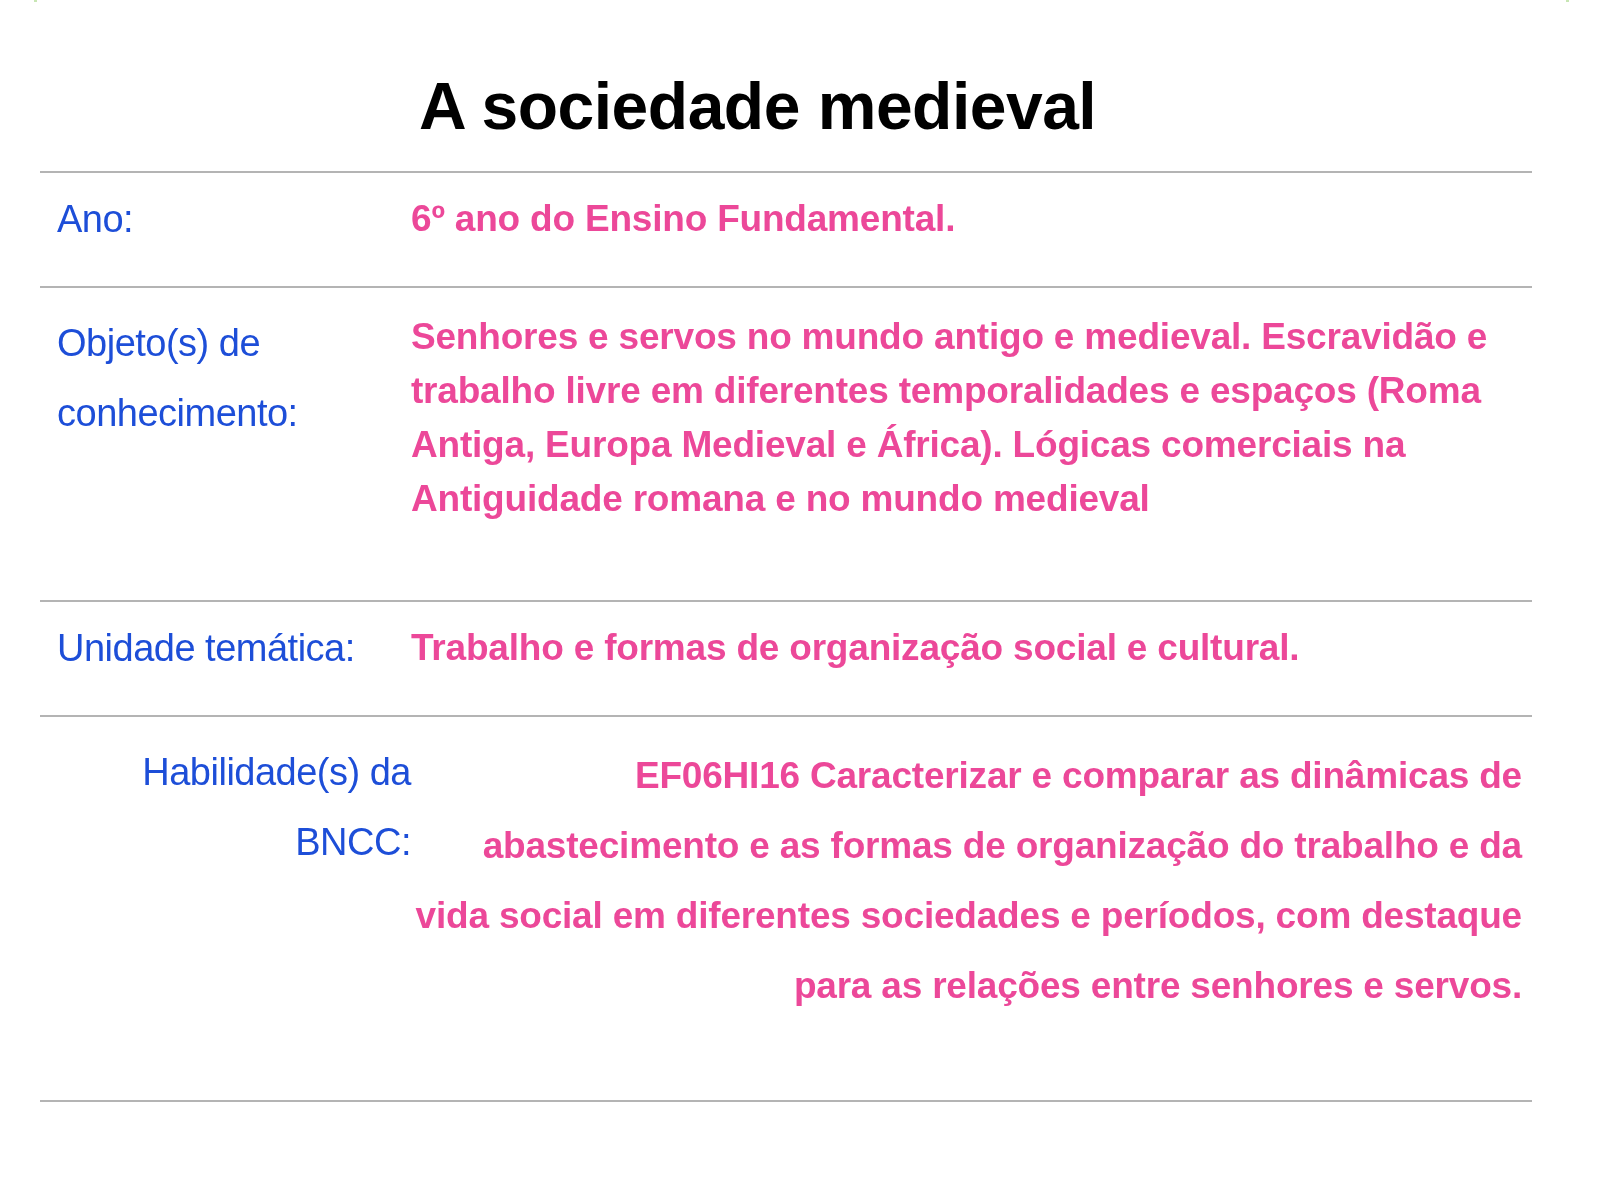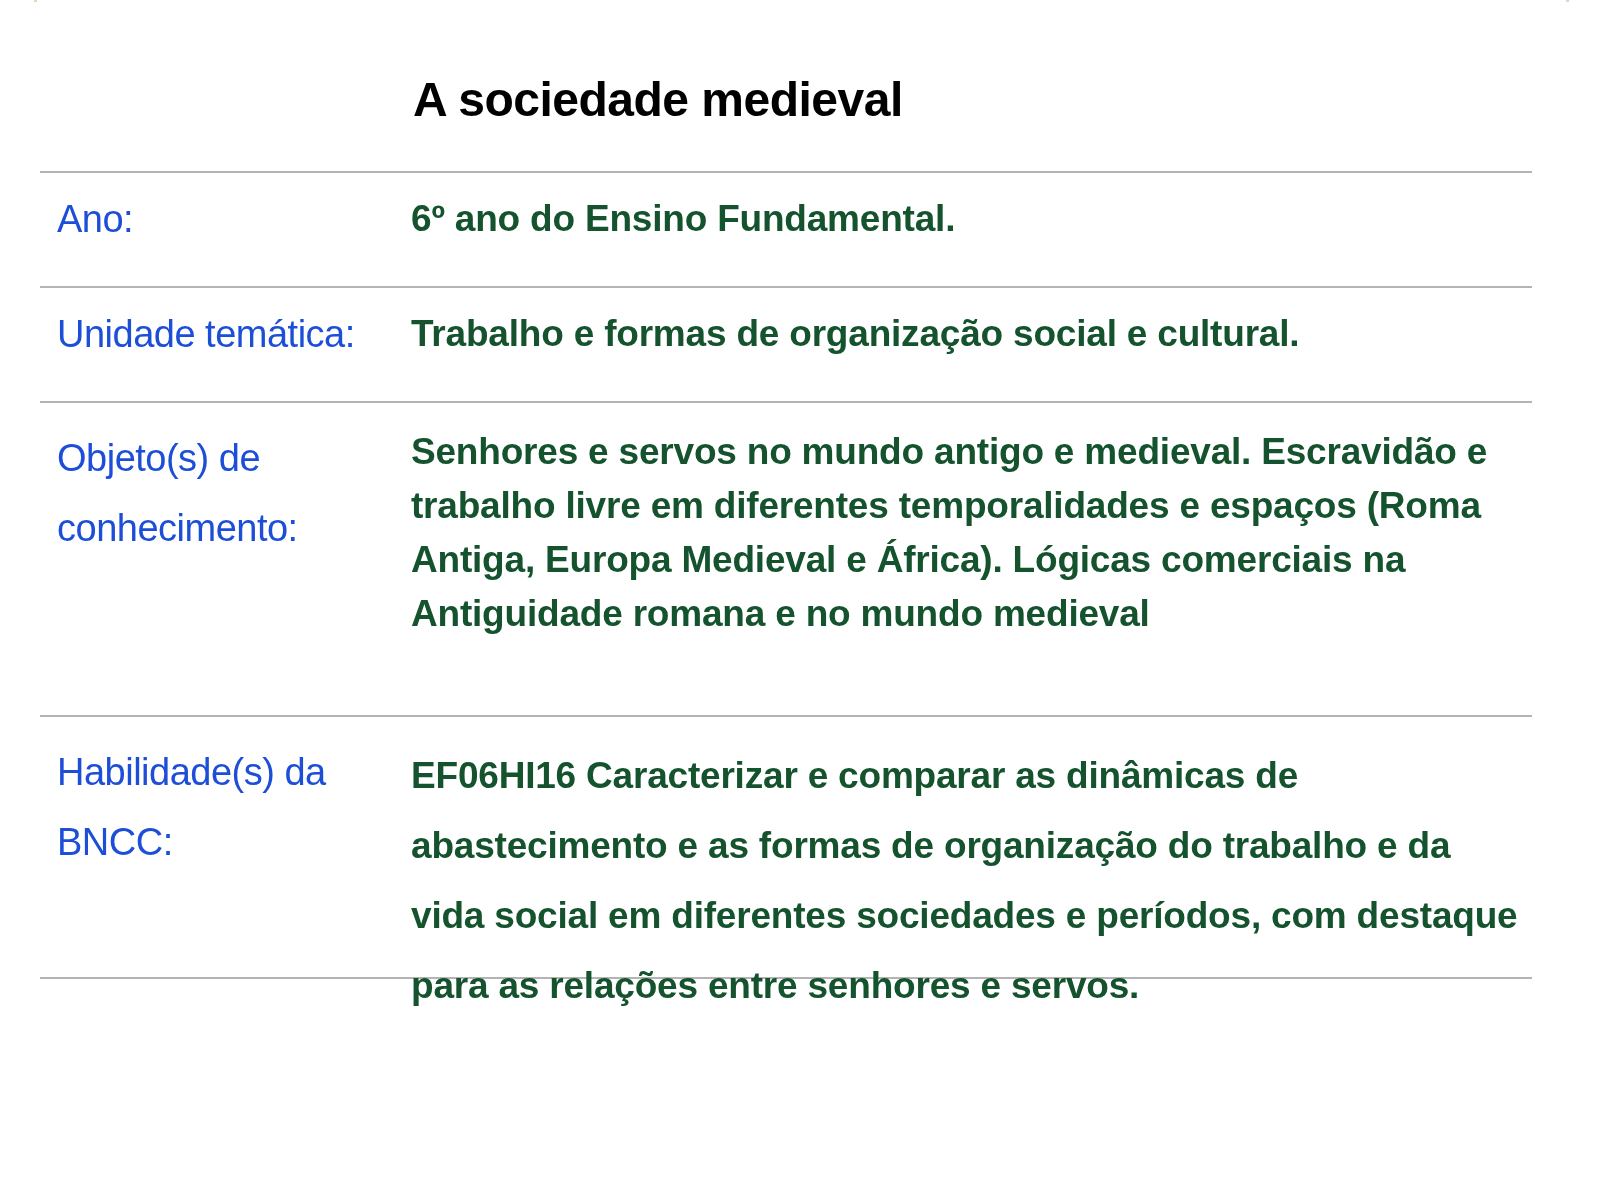--- a/index.html
+++ b/index.html
@@ -12,25 +12,25 @@
       height: 1200px;
       position: relative;
       overflow: hidden;
       font-family: "Liberation Sans", "DejaVu Sans", sans-serif;
       color: #000000;
     }
     .title {
       position: absolute;
       left: 411px;
       top: 58px;
-      font-size: 48px;
+      font-size: 66px;
       font-weight: 700;
       letter-spacing: -0.5px;
       line-height: 80px;
-      margin: 2px;
+      margin: 8px;
       white-space: nowrap;
     }
     .table {
       position: absolute;
       left: 40px;
       top: 171px;
       width: 1492px;
       border-top: 2px solid #b4b4b4;
     }
     .row {
@@ -45,36 +45,36 @@
       font-size: 38px;
       font-weight: 300;
       color: #1d4ed8;
       letter-spacing: -0.5px;
       flex-shrink: 0;
     }
     .value {
       flex: 1;
       font-size: 37px;
       font-weight: 700;
-      color: #14532d;
+      color: #ec4899;
       padding-right: 10px;
       letter-spacing: -0.2px;
     }
     
     .row-ano { height: 115px; }
     .row-ano .label, .row-ano .value { padding-top: 24px; line-height: 44px; }
 
     .row-unidade { height: 115px; }
     .row-unidade .label, .row-unidade .value { padding-top: 24px; line-height: 44px; }
 
     .row-objeto { height: 314px; }
     .row-objeto .label { padding-top: 20px; line-height: 70px; }
     .row-objeto .value { padding-top: 22px; line-height: 54px; }
 
-    .row-habilidade { height: 262px; }
+    .row-habilidade { height: 385px; text-align: right; }
     .row-habilidade .label { padding-top: 20px; line-height: 70px; }
     .row-habilidade .value { padding-top: 24px; line-height: 70px; }
 
     .row-palavras { height: 115px; }
     .row-palavras .label, .row-palavras .value { padding-top: 22px; line-height: 44px; }
 
     .corner-mark {
       position: absolute;
       top: 0;
       width: 3px;
@@ -88,25 +88,25 @@
 <span class="corner-mark" style="left:34px;"></span>
 <span class="corner-mark" style="left:1566px;"></span>
 
 <h1 class="title">A sociedade medieval</h1>
 
 <div class="table">
   <div class="row row-ano">
     <div class="label">Ano:</div>
     <div class="value">6º ano do Ensino Fundamental.</div>
   </div>
+  <div class="row row-objeto">
+    <div class="label">Objeto(s) de conhecimento:</div>
+    <div class="value">Senhores e servos no mundo antigo e medieval. Escravidão e trabalho livre em diferentes temporalidades e espaços (Roma Antiga, Europa Medieval e África). Lógicas comerciais na Antiguidade romana e no mundo medieval</div>
+  </div>
   <div class="row row-unidade">
     <div class="label">Unidade temática:</div>
     <div class="value">Trabalho e formas de organização social e cultural.</div>
-  </div>
-  <div class="row row-objeto">
-    <div class="label">Objeto(s) de conhecimento:</div>
-    <div class="value">Senhores e servos no mundo antigo e medieval. Escravidão e trabalho livre em diferentes temporalidades e espaços (Roma Antiga, Europa Medieval e África). Lógicas comerciais na Antiguidade romana e no mundo medieval</div>
   </div>
   <div class="row row-habilidade">
     <div class="label">Habilidade(s) da BNCC:</div>
     <div class="value">EF06HI16 Caracterizar e comparar as dinâmicas de abastecimento e as formas de organização do trabalho e da vida social em diferentes sociedades e períodos, com destaque para as relações entre senhores e servos.</div>
   </div>
 </div>
 
 </body></html>

